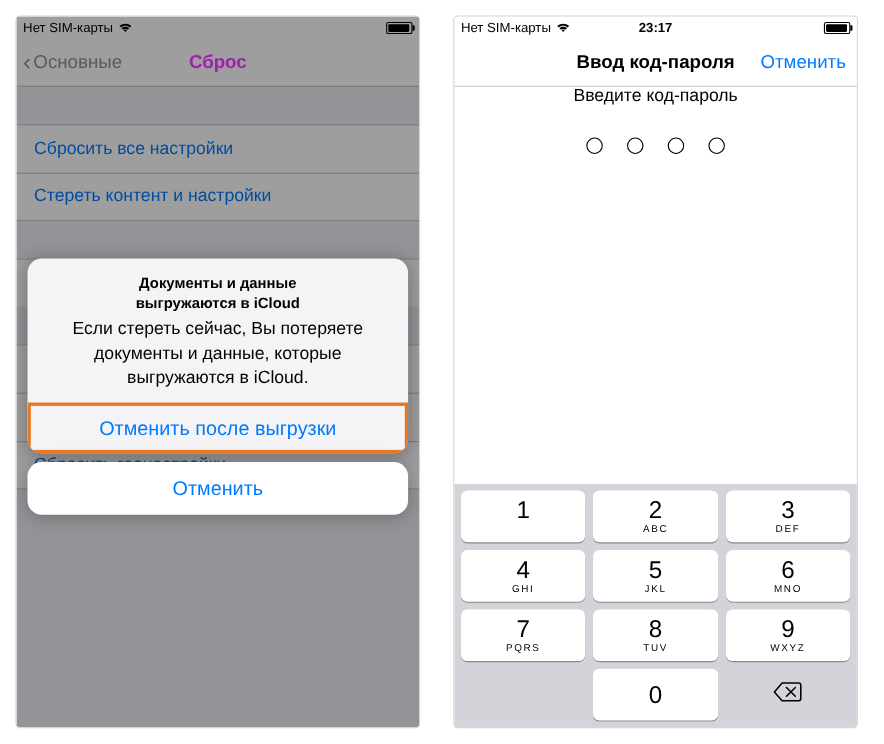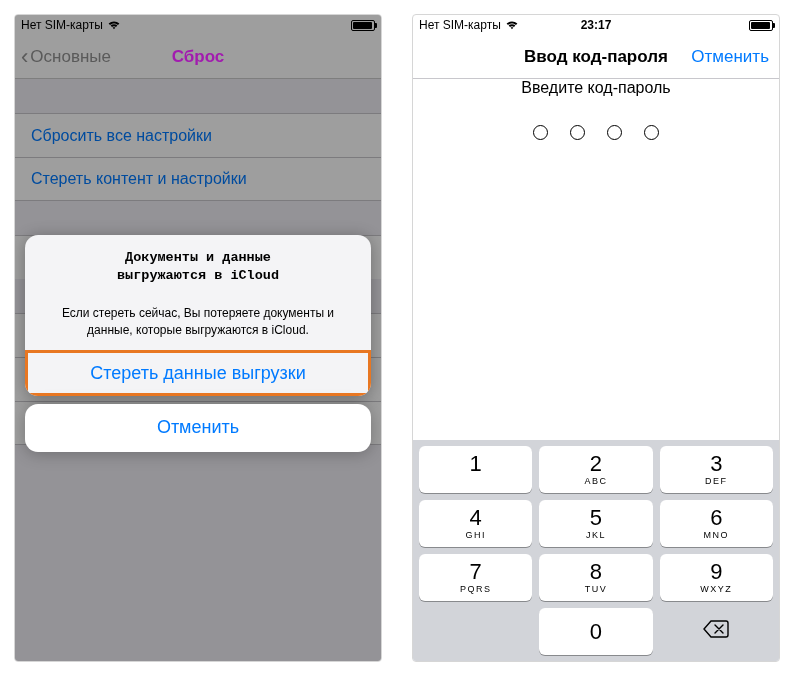--- a/index.html
+++ b/index.html
@@ -145,25 +145,24 @@
   }
   .sheet-head {
     padding: 14px 18px 12px;
     text-align: center;
   }
   .sheet-title {
     font-size: 13.5px;
     font-weight: 600;
     color: #000;
     line-height: 1.35;
-    margin-bottom: 20px;
-    font-family: Liberation Mono, monospace;
+    margin-bottom: 4px;
   }
   .sheet-msg {
-    font-size: 12px;
+    font-size: 16px;
     color: #000;
     line-height: 1.35;
   }
   .sheet-btn {
     border-top: 1px solid #d8d8da;
     height: 46px;
     display: flex;
     align-items: center;
     justify-content: center;
     font-size: 18px;
@@ -315,21 +314,21 @@
       <div class="sheet-head">
         <div class="sheet-title">
           <span>Документы и данные</span><br>
           <span>выгружаются в iCloud</span>
         </div>
         <div class="sheet-msg">Если стереть сейчас, Вы потеряете документы и данные, которые выгружаются в iCloud.</div>
       </div>
       <div class="highlight-box">
         <div class="highlight-border"></div>
         <div class="sheet-btn">
-          <span>Стереть данные выгрузки</span>
+          <span>Отменить после выгрузки</span>
         </div>
       </div>
     </div>
     <div class="sheet-cancel">
       <span>Отменить</span>
     </div>
   </div>
 </div>
 
 <div class="phone phone-right">

